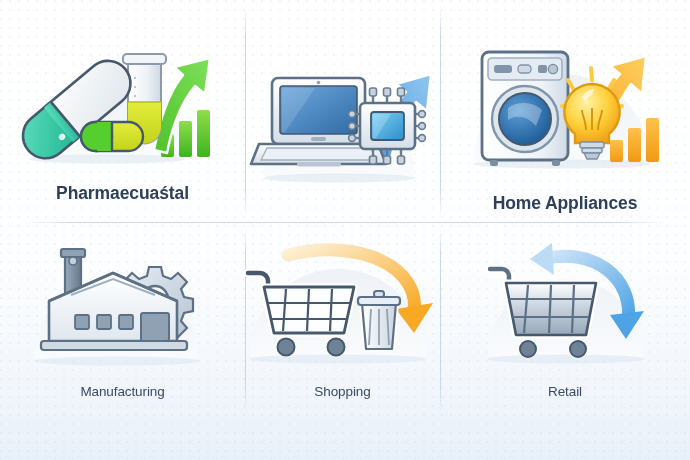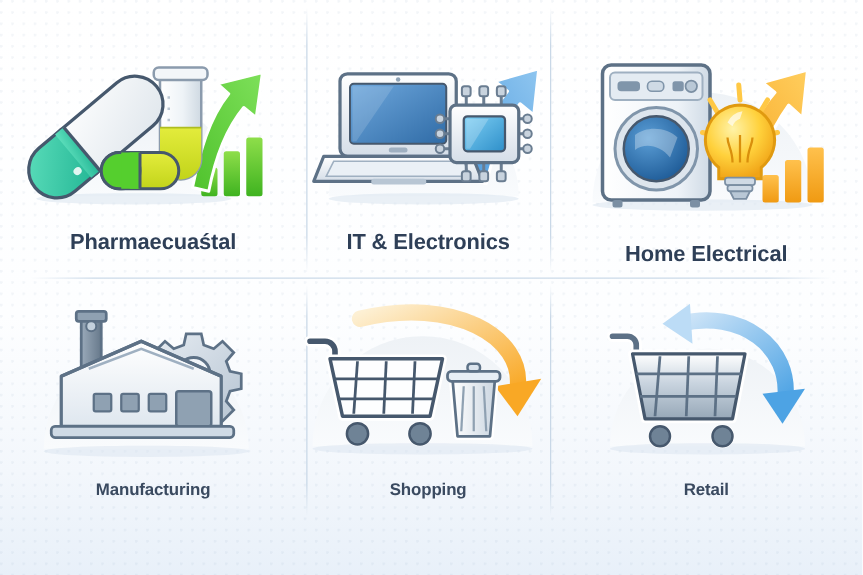--- a/index.html
+++ b/index.html
@@ -22,21 +22,21 @@
   .grid{position:absolute;inset:0;display:grid;grid-template-columns:245px 195px 250px;grid-template-rows:222px 238px;}
   .cell{position:relative;display:flex;flex-direction:column;align-items:center;justify-content:flex-start;}
   .art{position:relative;width:100%;flex:1;display:flex;align-items:center;justify-content:center;}
   .art svg{display:block;overflow:visible;}
 
   .label{
     text-align:center;color:#2e3f57;line-height:1.18;
     letter-spacing:-.1px;padding:0 6px;
   }
   .row1 .label{font-size:17.5px;font-weight:700;margin-bottom:18px;}
-  .row2 .label{font-size:13.5px;font-weight:700;margin-bottom:60px;color:#3a4a60;}
+  .row2 .label{font-size:13.5px;font-weight:400;margin-bottom:60px;color:#3a4a60;}
   .r1c3 .label{margin-bottom:8px;}
 </style>
 </head>
 <body>
 
 <div id="stage">
 
   <div class="vline" style="left:245px;top:6px;height:212px;"></div>
   <div class="vline" style="left:440px;top:6px;height:212px;"></div>
   <div class="vline" style="left:245px;top:228px;height:185px;"></div>
@@ -190,21 +190,20 @@
               <rect x="124.5" y="120" width="7" height="8" rx="2"></rect>
                 <rect x="138.5" y="120" width="7" height="8" rx="2"></rect>
                 <rect x="152.5" y="120" width="7" height="8" rx="2"></rect>
             </g>
             <rect x="115" y="67" width="55" height="46" rx="5" fill="url(#bodyG)" stroke="#5d7186" stroke-width="2.6"></rect>
             <rect x="126" y="76" width="33" height="28" rx="3" fill="url(#chipG)" stroke="#46586d" stroke-width="1.8"></rect>
             <path d="M128 78 L146 78 L131 102 L128 102 Z" fill="#ffffff" opacity=".22"></path>
           </g>
         </svg>
       </div>
-      <div class="label">IT &amp; Electronics</div>
     </div>
 
     <div class="cell row1 r1c3">
       <div class="art">
         <svg width="230" height="150" viewBox="0 0 230 150">
           <defs>
             <linearGradient id="wmG" x1="0" y1="0" x2="1" y2="0">
               <stop offset="0%" stop-color="#ffffff"></stop>
                 <stop offset="70%" stop-color="#eef3f8"></stop>
                 <stop offset="100%" stop-color="#cfdae5"></stop>
@@ -264,21 +263,21 @@
             <path d="M142 62 a28 28 0 0 1 17 50 v9 h-34 v-9 a28 28 0 0 1 17 -50 Z" fill="url(#bulbG)" stroke="#e09a10" stroke-width="2.4"></path>
             <path d="M132 76 a16 16 0 0 1 12 -9 l-2 6 a10 10 0 0 0 -6 6 Z" fill="#ffffff" opacity=".65"></path>
             <path d="M136 108 c0 -10 -4 -14 -4 -20 M148 108 c0 -10 4 -14 4 -20 M142 108 v-22" stroke="#d98f0c" stroke-width="1.8" fill="none"></path>
             <rect x="130" y="120" width="24" height="6" rx="2" fill="#cfdae5" stroke="#7b8fa3" stroke-width="1.4"></rect>
             <rect x="132" y="126" width="20" height="5" rx="2" fill="#cfdae5" stroke="#7b8fa3" stroke-width="1.4"></rect>
             <path d="M134 131 h16 l-3 6 h-10 Z" fill="#b9c8d6" stroke="#7b8fa3" stroke-width="1.4"></path>
           </g>
         </svg>
       </div>
       <div class="label">
-        <span>Home Electrical</span><br>
+        <span>Home Appliances</span><br>
       </div>
     </div>
 
     <div class="cell row2 r2c1">
       <div class="art">
         <svg width="215" height="140" viewBox="0 0 215 140">
           <defs>
             <linearGradient id="facG" x1="0" y1="0" x2="0" y2="1">
               <stop offset="0%" stop-color="#ffffff"></stop>
                 <stop offset="100%" stop-color="#dfe7ef"></stop>

